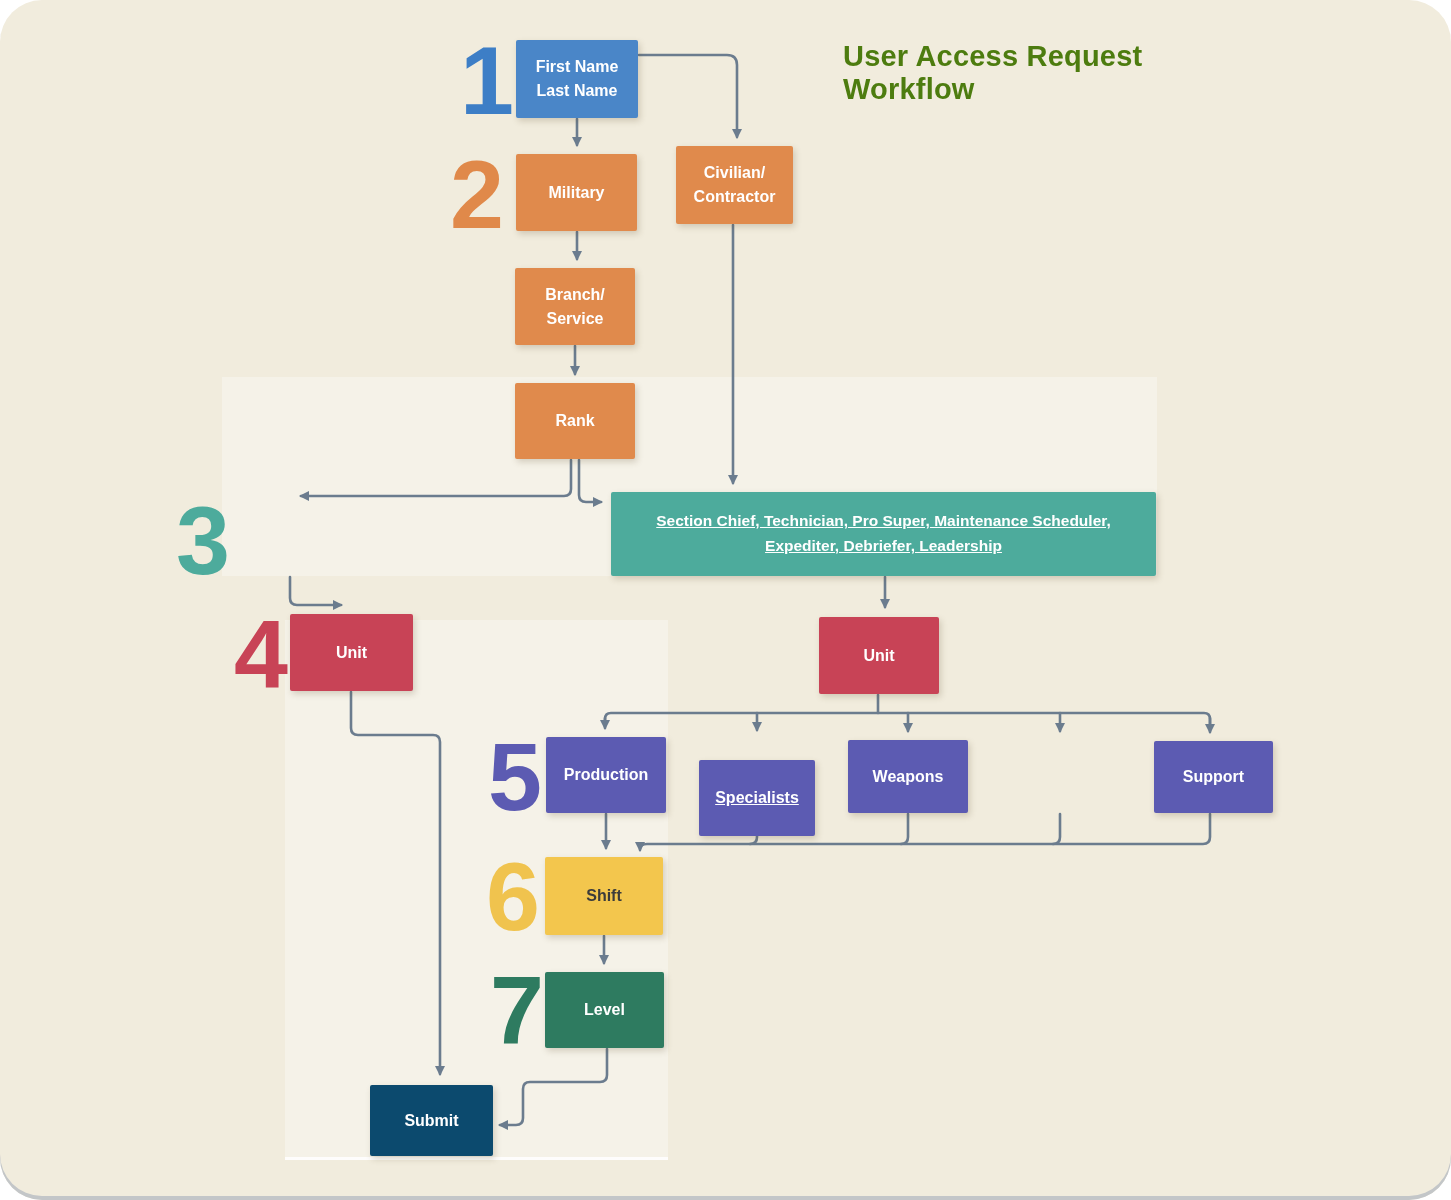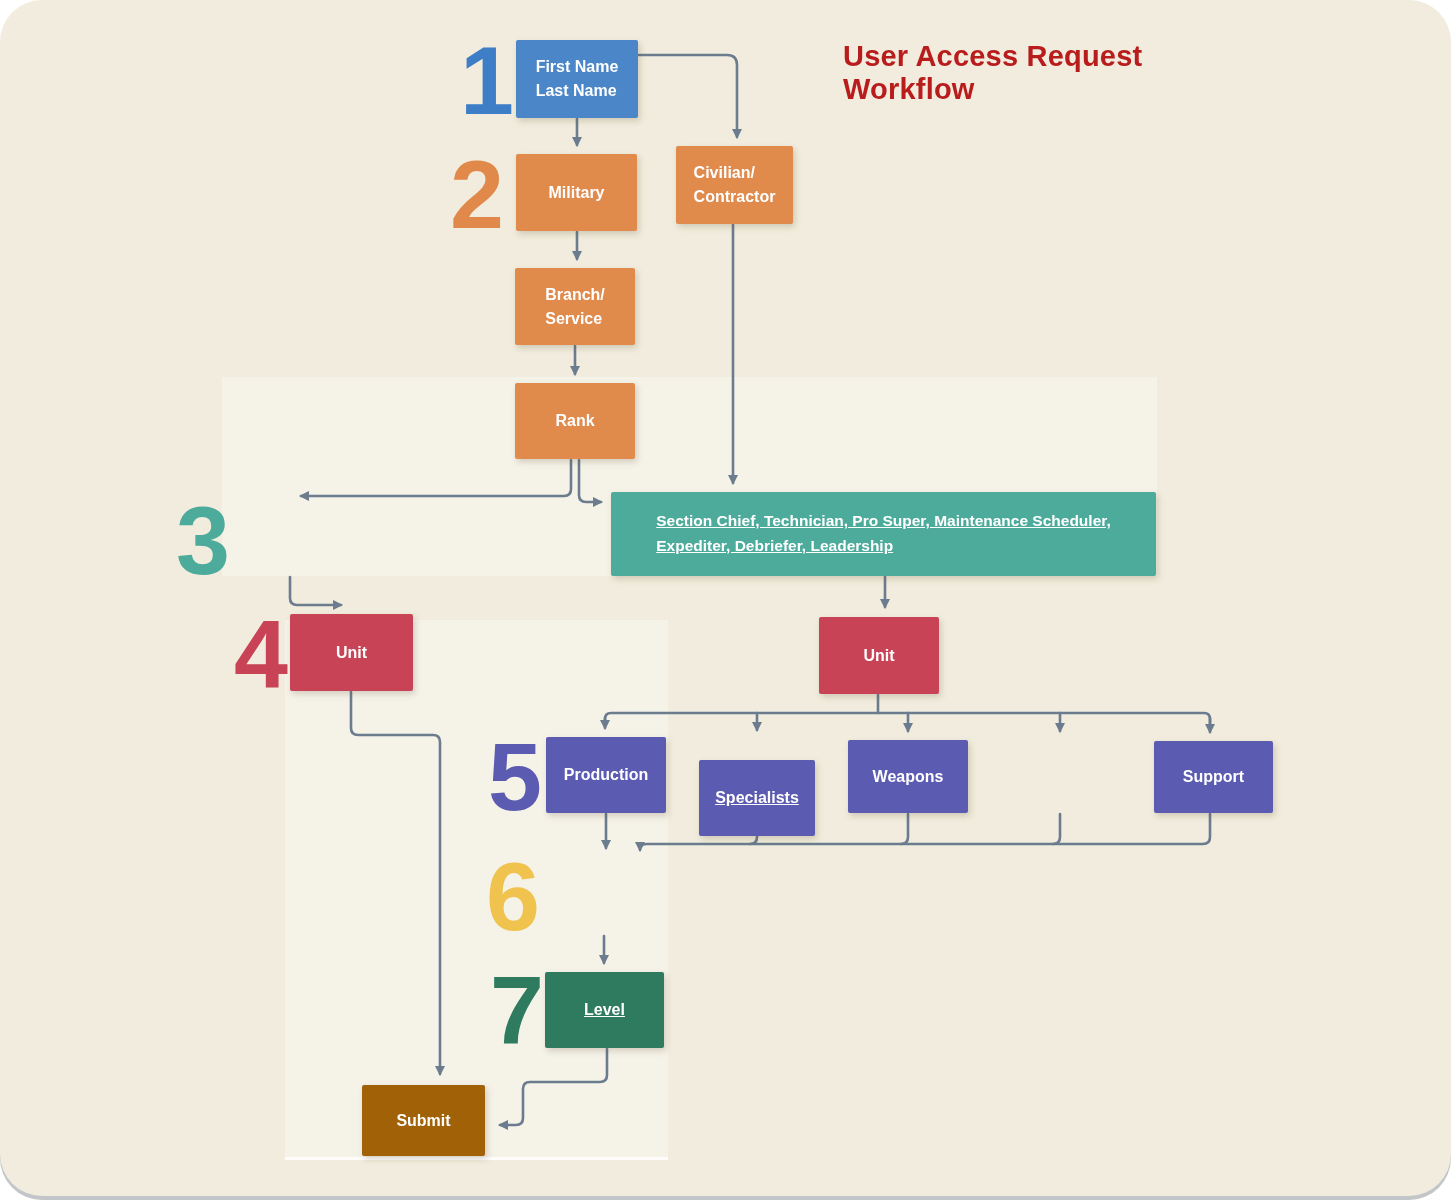--- a/index.html
+++ b/index.html
@@ -7,38 +7,38 @@
   .canvas{
     position:relative;width:1451px;height:1200px;margin:0 auto;
     background:#f1ecdd;border-radius:42px;overflow:hidden;
     box-shadow:inset 0 -4px 0 #c3c6c8;
   }
   .panel{position:absolute;background:rgba(255,255,255,0.32);}
   .panel-mid{left:222px;top:377px;width:935px;height:199px;}
   .panel-left{left:285px;top:620px;width:383px;height:537px;border-bottom:3px solid rgba(255,255,255,0.85);}
   .title{
     position:absolute;left:843px;top:40px;width:420px;
-    color:#b91c1c;font-size:29px;font-weight:700;letter-spacing:0.2px;
+    color:#4d7c0f;font-size:29px;font-weight:700;letter-spacing:0.2px;
   }
   svg.wires{position:absolute;left:0;top:0;z-index:2;}
   .wire{fill:none;stroke:#6b7c8e;stroke-width:2.6;stroke-linecap:round;stroke-linejoin:round;}
   .node{
     position:absolute;z-index:3;display:flex;align-items:center;justify-content:center;
-    color:#ffffff;font-weight:700;font-size:16px;line-height:1.5;
+    text-align:center;color:#ffffff;font-weight:700;font-size:16px;line-height:1.5;
     border-radius:2px;box-shadow:2px 3px 6px rgba(90,75,40,0.22);
   }
   .node-label{white-space:pre-line;}
   .n-blue{background:#4a86c8;}
   .n-orange{background:#e08a4c;}
   .n-teal{background:#4dab9c;}
   .n-crimson{background:#c84356;}
   .n-purple{background:#5c5bb2;}
   .n-yellow{background:#f3c64d;color:#3b3b3b;}
-  .n-green{background:#2e7b60;text-decoration:underline;}
-  .n-magenta{background:#a16207;}
+  .n-green{background:#2e7b60;}
+  .n-magenta{background:#0c4a6e;margin-left:8px;}
 
   .node-name{left:516px;top:40px;width:122px;height:78px;}
   .node-military{left:516px;top:154px;width:121px;height:77px;}
   .node-civilian{left:676px;top:146px;width:117px;height:78px;}
   .node-branch{left:515px;top:268px;width:120px;height:77px;}
   .node-rank{left:515px;top:383px;width:120px;height:76px;}
   .node-pilot{left:228px;top:502px;width:122px;height:74px;}
   .node-roles{left:611px;top:492px;width:545px;height:84px;font-size:15.5px;line-height:1.6;text-decoration:underline;}
   .node-unit1{left:290px;top:614px;width:123px;height:77px;}
   .node-unit2{left:819px;top:617px;width:120px;height:77px;}
@@ -145,20 +145,23 @@
   </div>
   <div class="node n-purple node-specialists">
     <span class="node-label">Specialists</span>
   </div>
   <div class="node n-purple node-weapons">
     <span class="node-label">Weapons</span>
   </div>
   <div class="node n-purple node-support">
     <span class="node-label">Support</span>
   </div>
+  <div class="node n-yellow node-shift">
+    <span class="node-label">Shift</span>
+  </div>
   <div class="node n-green node-level">
     <span class="node-label">Level</span>
   </div>
   <div class="node n-magenta node-submit">
     <span class="node-label">Submit</span>
   </div>
 
 </div>
 
 </body></html>

